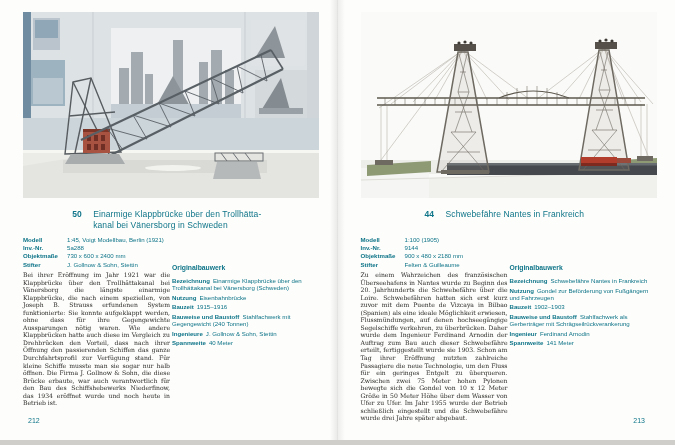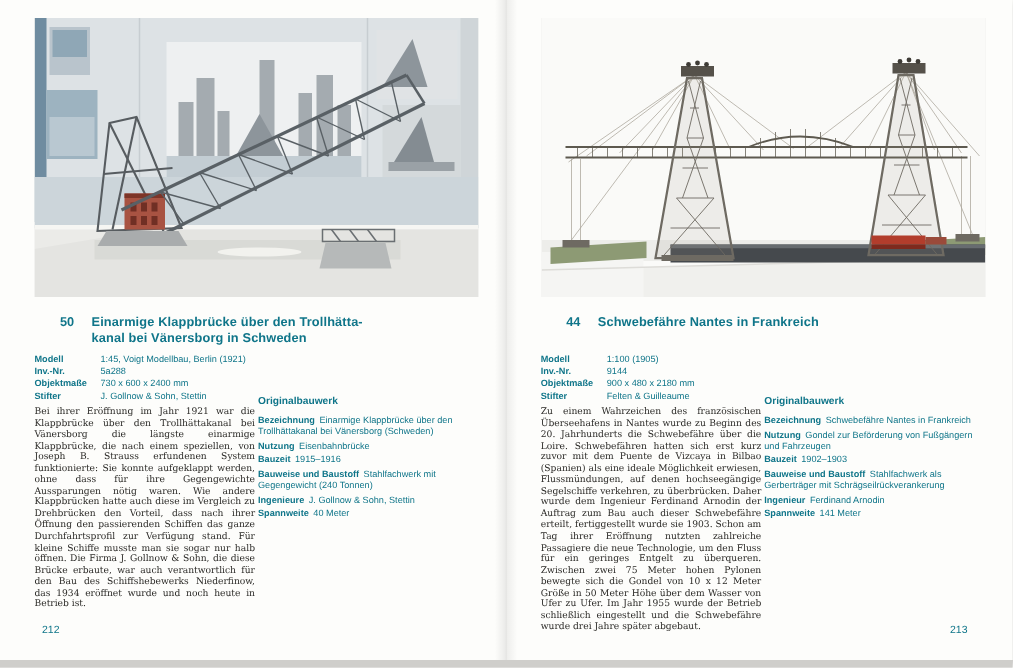--- a/index.html
+++ b/index.html
@@ -19,29 +19,29 @@
     background:linear-gradient(to right,rgba(0,0,0,0) 0%,rgba(0,0,0,.07) 45%,rgba(0,0,0,.10) 50%,rgba(0,0,0,.06) 55%,rgba(0,0,0,0) 100%);
     pointer-events:none;z-index:5;
   }
   .page{position:relative;width:337.5px;height:440px;background:#fdfdfb;}
   .photo{
     position:absolute;top:12px;left:23px;width:296px;height:186px;margin:0;
     overflow:hidden;background:#eee;
   }
   .photo svg{display:block;width:100%;height:100%;}
   .title-row{
-    position:absolute;top:209px;left:40px;right:16px;
-    display:flex;align-items:flex-start;
+    position:absolute;top:209px;left:12px;right:16px;
+    display:flex;align-items:flex-start;justify-content:center;
   }
   .entry-no{
     flex:0 0 21px;font-size:8.5px;font-weight:bold;color:var(--accent);
     line-height:1.25;
   }
   .entry-title{
-    margin:0;font-size:8.5px;font-weight:bold;color:var(--accent);
+    margin:0;font-size:8.5px;font-weight:normal;color:var(--accent);
     line-height:1.25;white-space:pre-line;letter-spacing:.1px;
   }
   .meta{
     position:absolute;top:237px;left:23px;width:290px;
     display:grid;grid-template-columns:44px 1fr;
     font-size:6.1px;color:var(--accent);line-height:1.08;row-gap:1.6px;
   }
   .meta .lbl{font-weight:bold;}
   .body-text{
     position:absolute;top:271px;left:23px;width:147px;margin:0;

